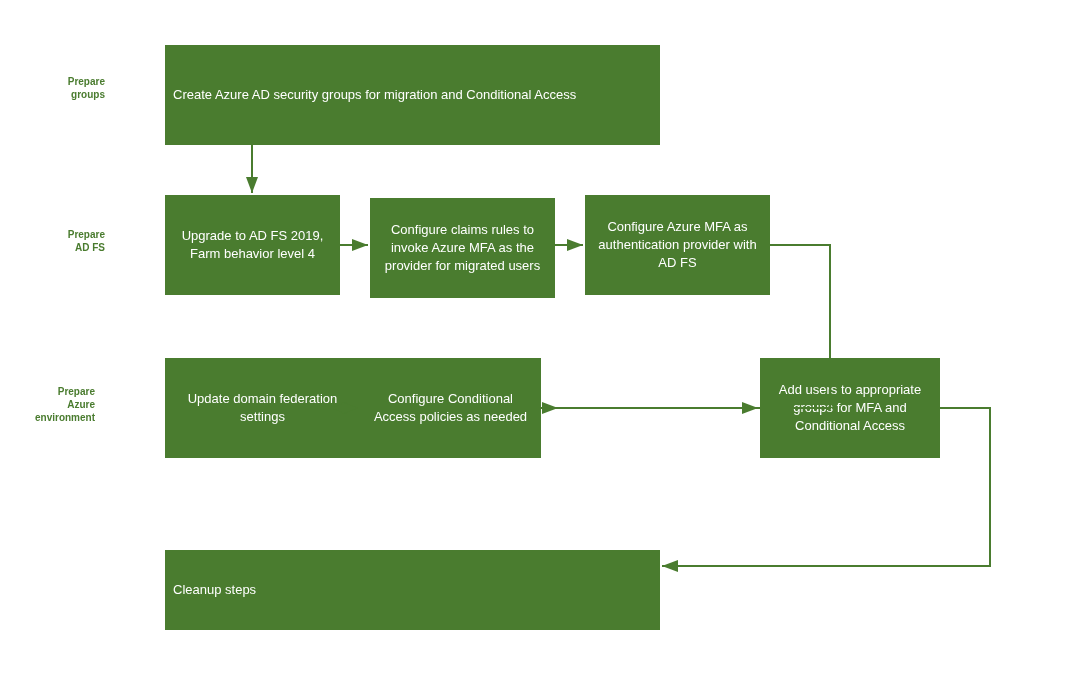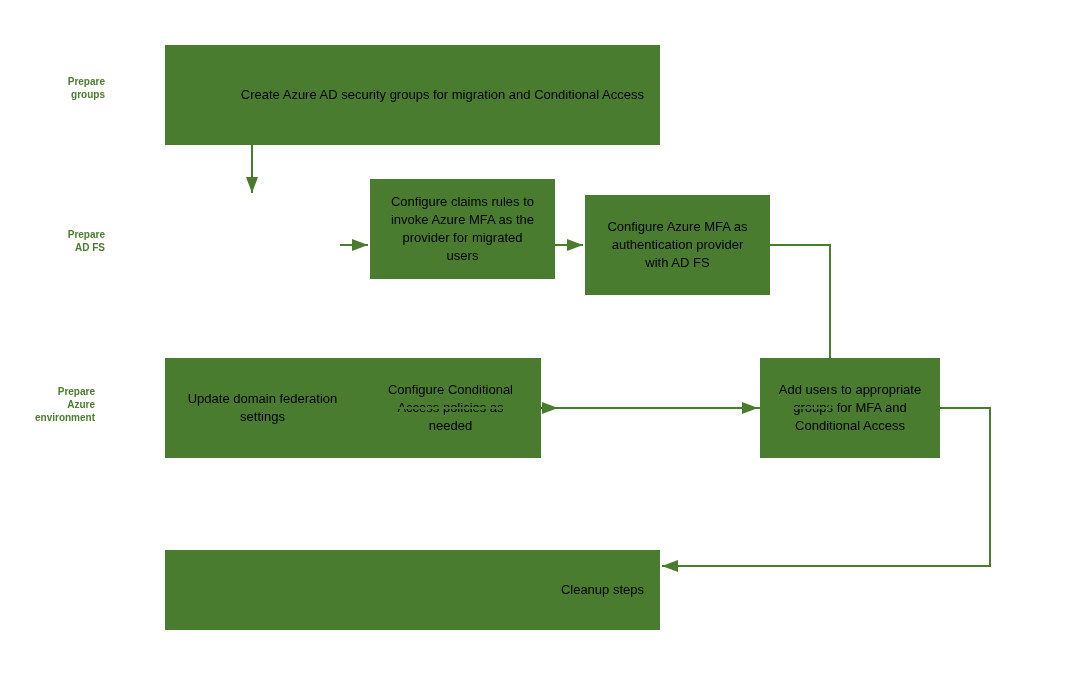--- a/index.html
+++ b/index.html
@@ -27,28 +27,28 @@
       font-weight: bold;
       line-height: 1.3;
       width: 75px;
       text-align: right;
     }
 
     
     .box {
       position: absolute;
       background: #4a7c2f;
-      color: #000000;
+      color: #ffffff;
       display: flex;
       align-items: center;
-      justify-content: flex-end;
+      justify-content: flex-start;
       text-align: center;
       font-size: 13px;
       line-height: 1.4;
-      padding: 16px;
+      padding: 8px;
       border: none;
     }
 
     
     .arrows-svg {
       position: absolute;
       top: 0;
       left: 0;
       width: 1081px;
       height: 678px;
@@ -61,22 +61,25 @@
 <div class="diagram-container">
 
   <div class="row-label" style="top:75px;left:30px;">Prepare<br>groups</div>
   <div class="row-label" style="top:228px;left:30px;">Prepare<br>AD FS</div>
   <div class="row-label" style="top:385px;left:20px;">Prepare<br>Azure<br>environment</div>
 
   <div class="box" style="top:45px;left:165px;width:495px;height:100px;">
     <span>Create Azure AD security groups for migration and Conditional Access</span>
   </div>
 
+  <div class="box" style="top:195px;left:165px;width:175px;height:100px;">
+    <span>Upgrade to AD FS 2019, Farm behavior level 4</span>
+  </div>
 
-  <div class="box" style="top:179px;left:370px;width:185px;height:100px;">
+  <div class="box" style="top:198px;left:370px;width:185px;height:100px;">
     <span>Configure claims rules to invoke Azure MFA as the provider for migrated users</span>
   </div>
 
   <div class="box" style="top:195px;left:585px;width:185px;height:100px;">
     <span>Configure Azure MFA as authentication provider with AD FS</span>
   </div>
 
   <div class="box" style="top:358px;left:165px;width:195px;height:100px;">
     <span>Update domain federation settings</span>
   </div>

